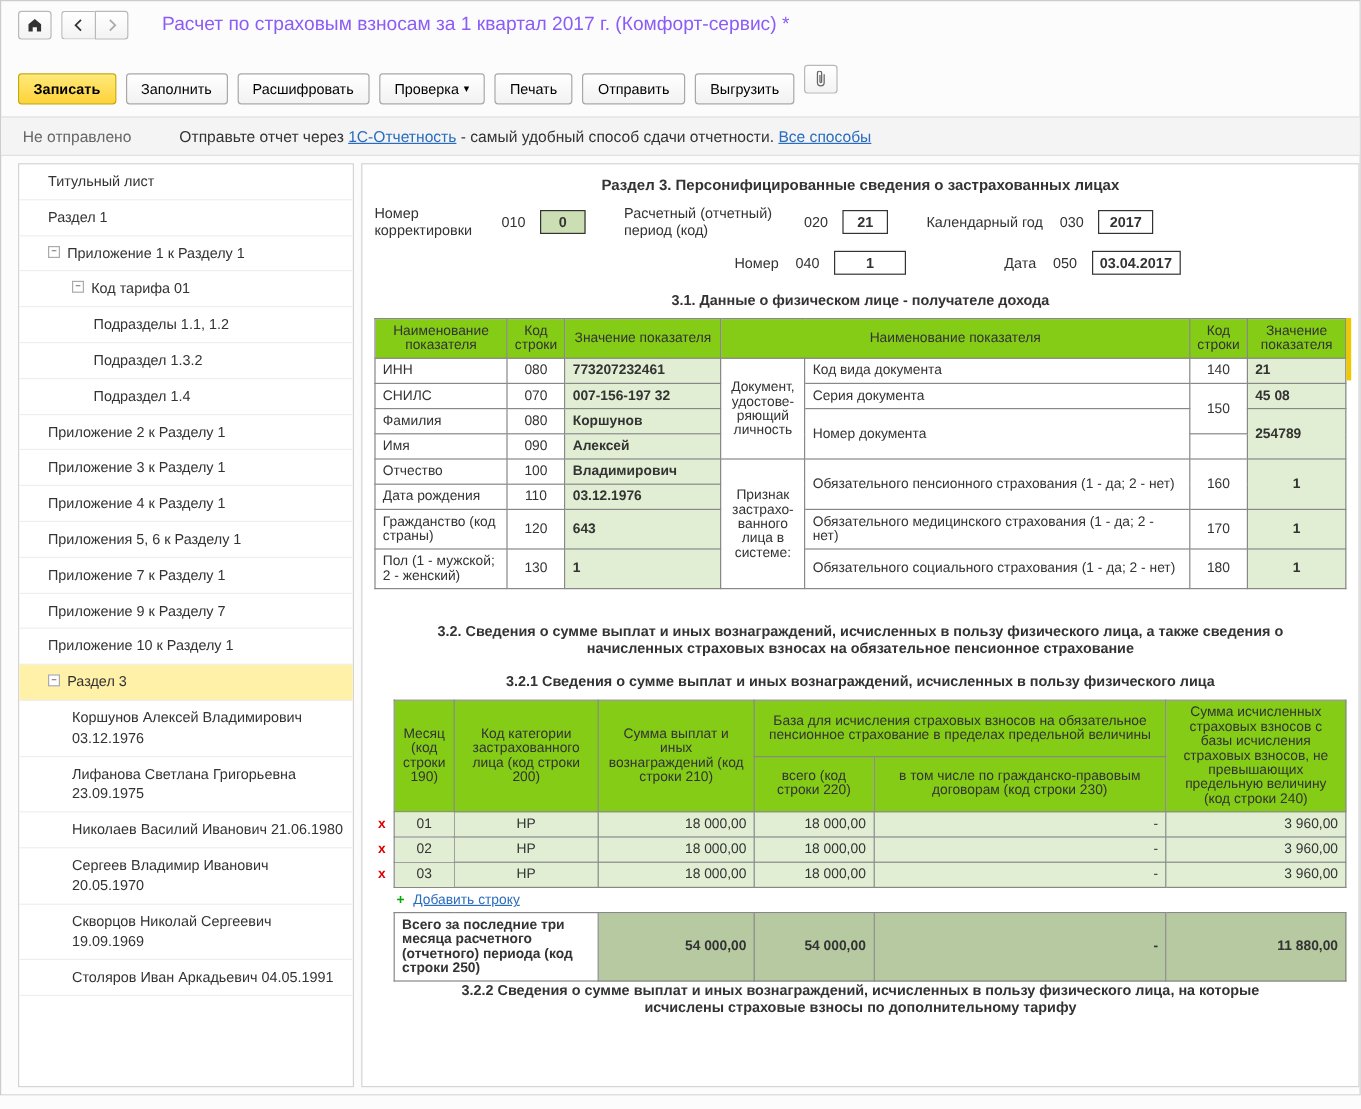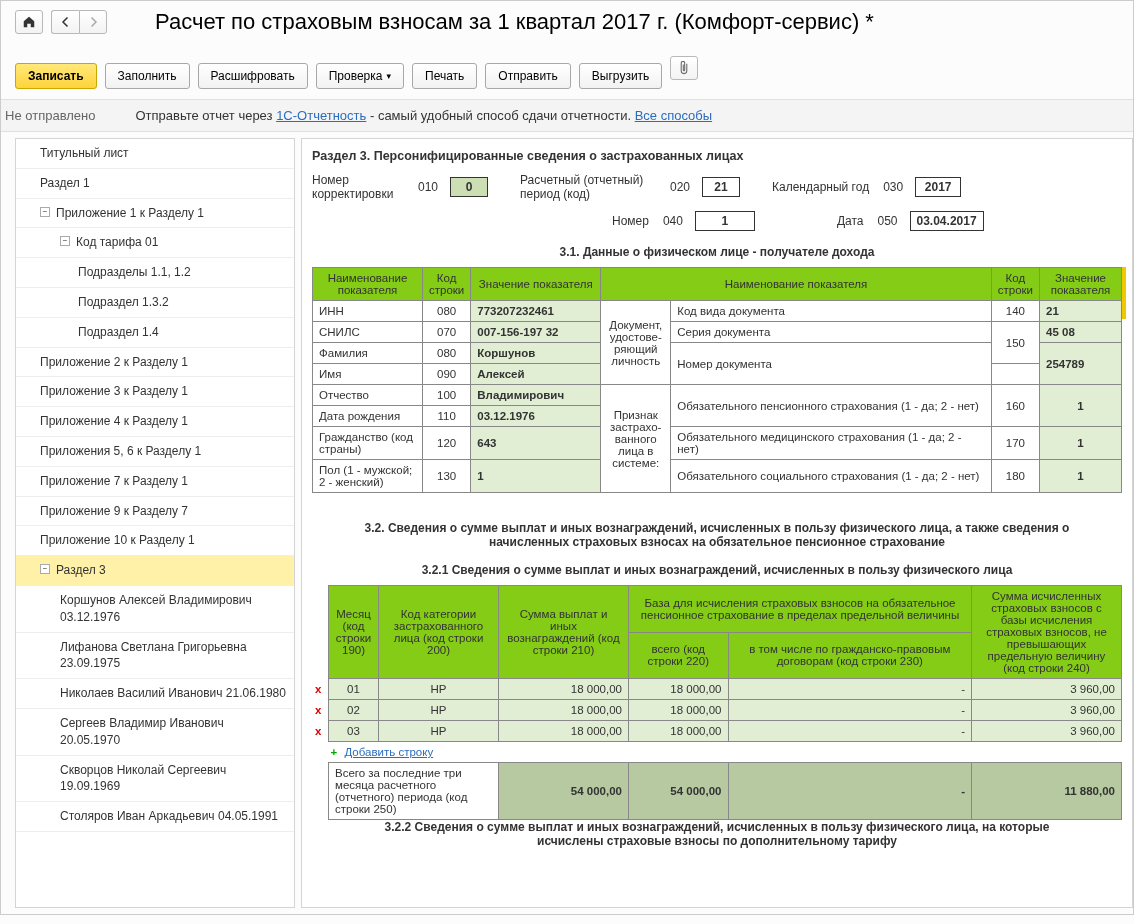--- a/index.html
+++ b/index.html
@@ -29,23 +29,23 @@
     height: 24px;
     border: 1px solid #b8b8b8;
     border-radius: 3px;
     background: linear-gradient(#fff,#f3f3f3);
     cursor: pointer;
   }
   .icon-btn-group { display: flex; gap: 0; }
   .icon-btn-group .icon-btn:first-child { border-radius: 3px 0 0 3px; border-right: none; }
   .icon-btn-group .icon-btn:last-child { border-radius: 0 3px 3px 0; }
   .page-title {
-    font-size: 22px;
-    margin-left: 40px;
-    color: #000000;
+    font-size: 16px;
+    margin-left: 20px;
+    color: #8b5cf6;
   }
   .toolbar {
     display: flex;
     align-items: center;
     gap: 8px;
     padding: 6px 14px 10px 14px;
   }
   .btn {
     height: 26px;
     padding: 0 12px;
@@ -60,21 +60,21 @@
   }
   .btn-primary {
     background: linear-gradient(#ffe97a,#ffd33a);
     border-color: #c9a800;
     font-weight: bold;
   }
   .statusbar {
     background: #f4f4f4;
     border-top: 1px solid #e0e0e0;
     border-bottom: 1px solid #e0e0e0;
-    padding: 8px 4px;
+    padding: 8px 18px;
     display: flex;
     gap: 40px;
     align-items: center;
     font-size: 13px;
   }
   .statusbar .status { color: #666; }
   .statusbar a { color: #2a6dbf; text-decoration: underline; }
   .body {
     display: flex;
     padding: 6px 0 6px 14px;
@@ -115,21 +115,21 @@
   }
   .main {
     flex: 1;
     border: 1px solid #d4d4d4;
     background: #fff;
     padding: 6px 10px 20px 10px;
     height: 770px;
     overflow: auto;
     width: 800px;
   }
-  .section-title { font-weight: bold; text-align: left; margin: 4px 0 10px 0; font-size: 12.5px; }
+  .section-title { font-weight: bold; text-align: center; margin: 4px 0 10px 0; font-size: 12.5px; }
   .header-fields { display: flex; gap: 6px; align-items: center; margin: 6px 0 10px 0; flex-wrap: wrap;}
   .header-fields .lbl { margin-right: 2px; }
   .header-fields .code { width: 32px; text-align: center; }
   .field-box {
     border: 1px solid #333;
     padding: 2px 6px;
     min-width: 40px;
     text-align: center;
     font-weight: bold;
   }
@@ -431,21 +431,21 @@
             </tr>
           </tbody>
         <tbody>
             <tr>
           <td colspan="6" style="border:none;padding:4px 2px;">
             <span class="plus">+</span>
             <span class="add-row">Добавить строку</span>
           </td>
         </tr>
         <tr class="total-row">
-          <td colspan="2" style="background:#fff;font-weight:normal;">Всего за последние три месяца расчетного (отчетного) периода (код строки 250)</td>
+          <td colspan="2" style="background:#fff;font-weight:bold;">Всего за последние три месяца расчетного (отчетного) периода (код строки 250)</td>
           <td class="right">54 000,00</td>
           <td class="right">54 000,00</td>
           <td class="right">-</td>
           <td class="right">11 880,00</td>
         </tr>
       </tbody>
         </table>
 
       <div class="sub-title" style="width:90%;margin:0 auto 6px auto;">3.2.2 Сведения о сумме выплат и иных вознаграждений, исчисленных в пользу физического лица, на которые исчислены страховые взносы по дополнительному тарифу</div>
 

